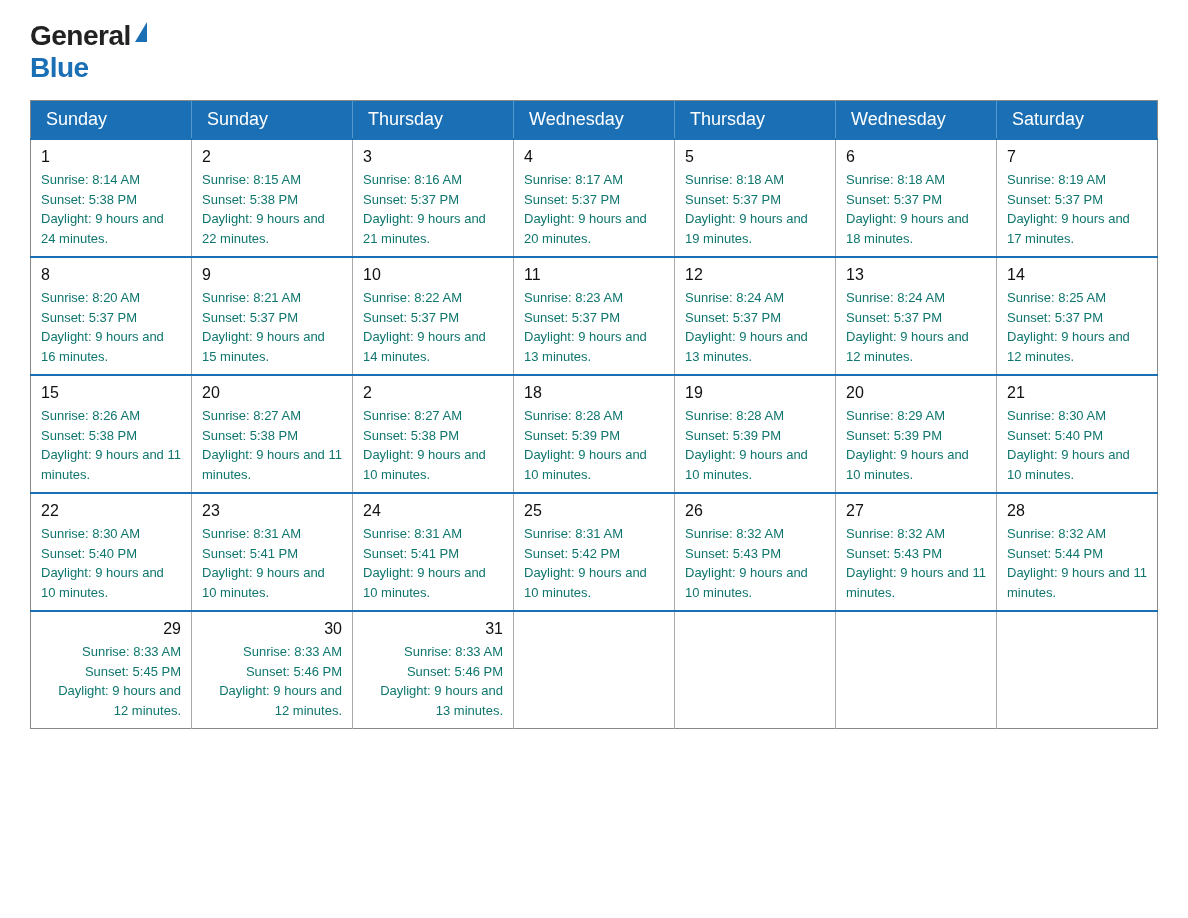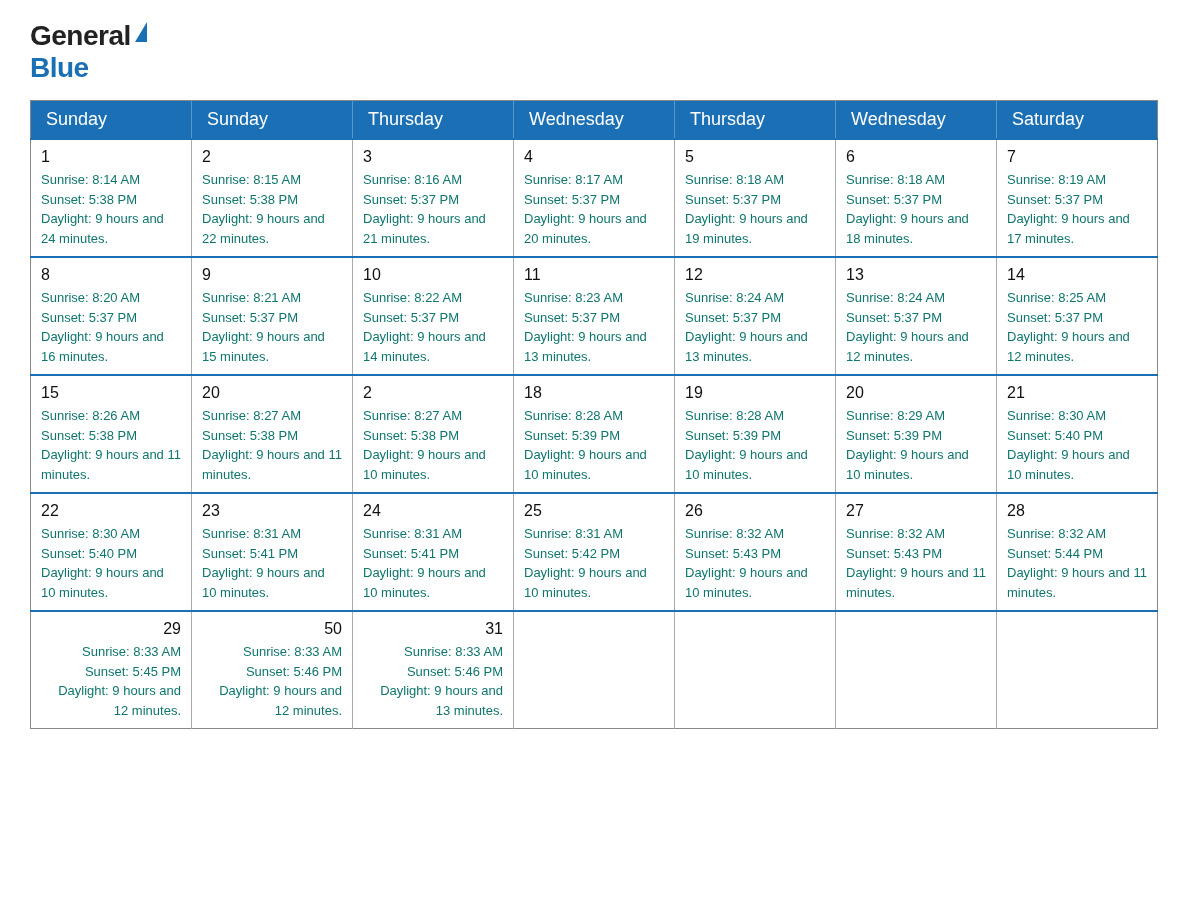--- a/index.html
+++ b/index.html
@@ -378,21 +378,21 @@
       <tr>
         <td>
         <span class="day-number">29</span>
         <div class="day-info">
           Sunrise: 8:33 AM<br>
           Sunset: 5:45 PM<br>
           Daylight: 9 hours and 12 minutes.
         </div>
       </td>
         <td>
-        <span class="day-number">50</span>
+        <span class="day-number">30</span>
         <div class="day-info">
           Sunrise: 8:33 AM<br>
           Sunset: 5:46 PM<br>
           Daylight: 9 hours and 12 minutes.
         </div>
       </td>
         <td>
         <span class="day-number">31</span>
         <div class="day-info">
           Sunrise: 8:33 AM<br>

